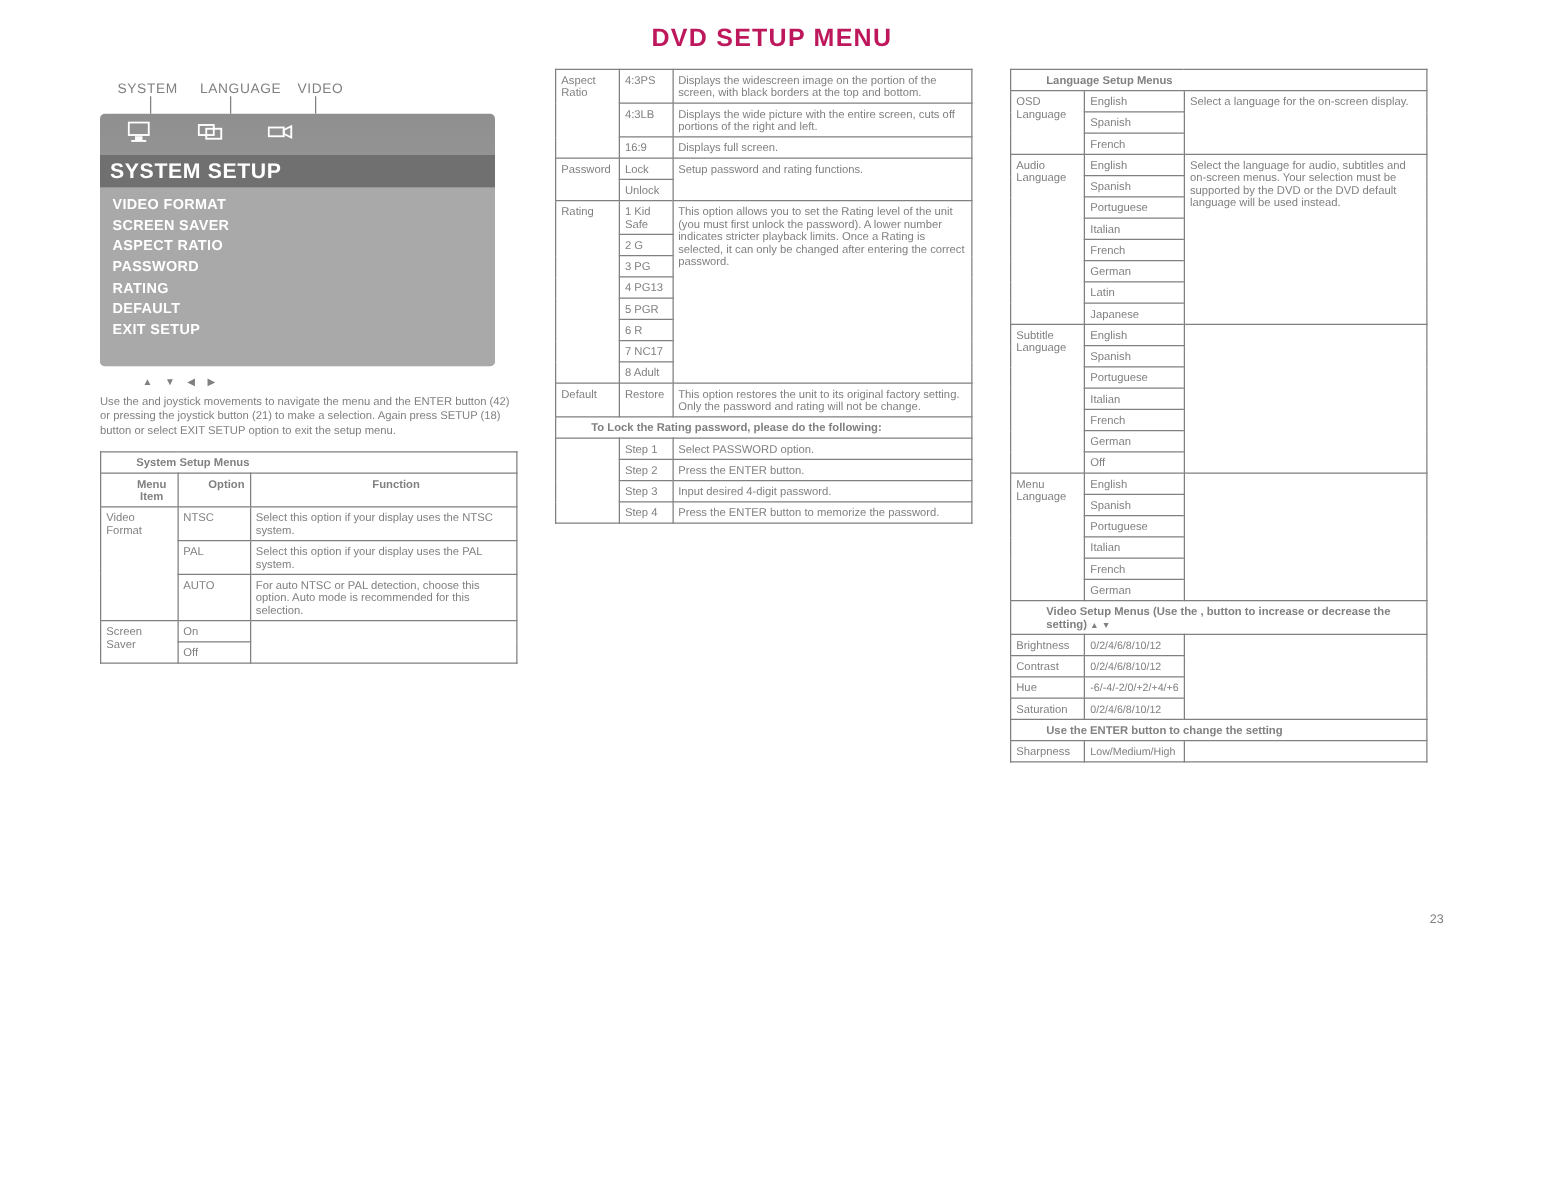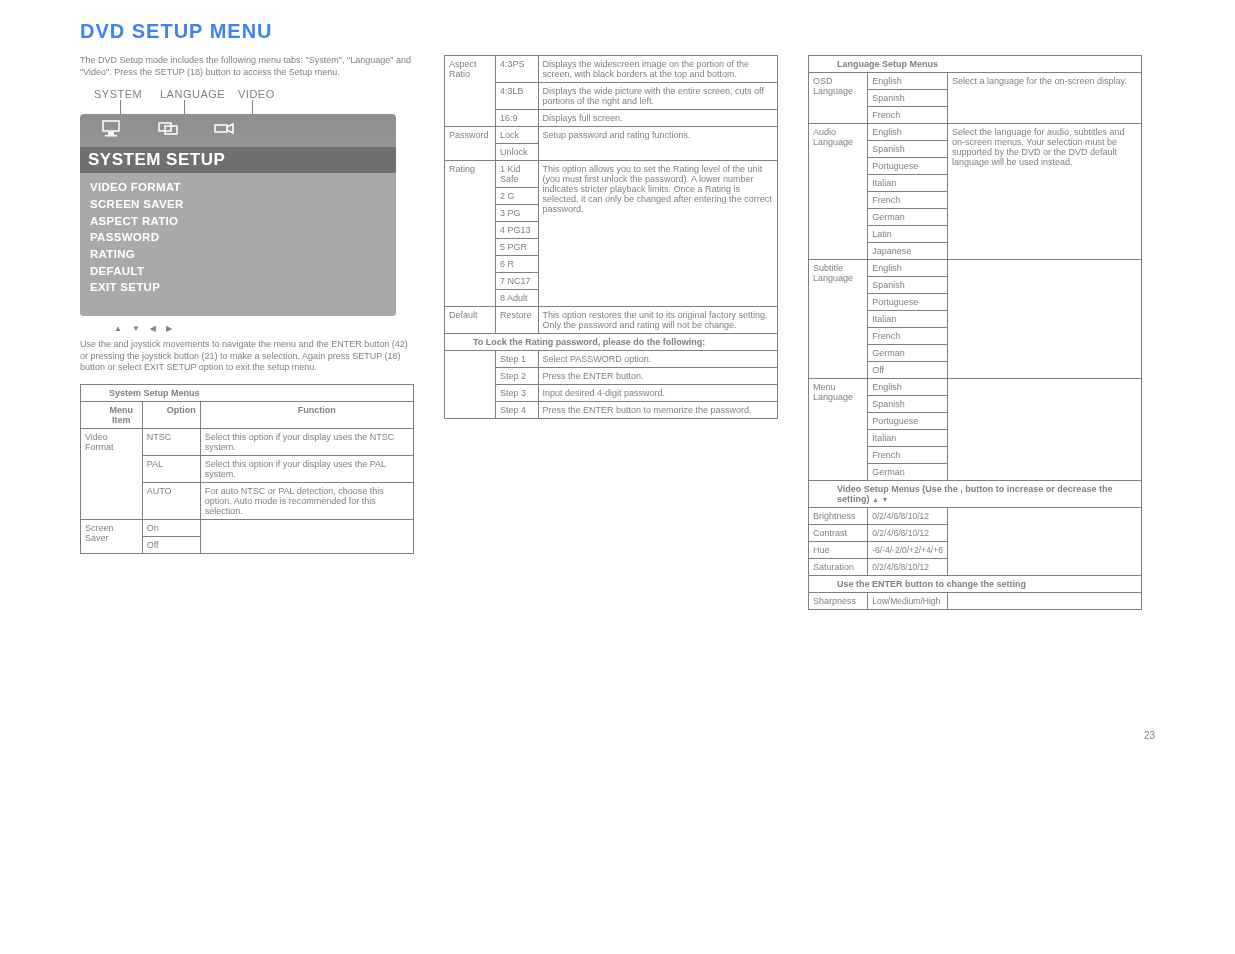--- a/index.html
+++ b/index.html
@@ -35,21 +35,22 @@
     font-size: 8px;
     font-weight: 900;
     letter-spacing: 6px;
   }
   h1 {
     font-family: Arial Black, Arial, sans-serif;
     font-size: 20px;
     font-weight: 900;
     letter-spacing: 1px;
     margin: 0 0 12px 0;
-    color: #3b82f6;
+    color: #be185d;
+    text-align: center;
   }
   .columns {
     display: flex;
     gap: 30px;
     align-items: flex-start;
   }
   .col {
     flex: 1;
   }
   .col1 { flex: 0 0 334px; }
@@ -144,21 +145,20 @@
 </head>
 <body>
 
 <div class="page">
 
   <h1>DVD SETUP MENU</h1>
 
   <div class="columns">
 
     <div class="col col1">
-      <div class="instr">The DVD Setup mode includes the following menu tabs: "System", "Language" and "Video". Press the SETUP (18) button to access the Setup menu.</div>
       <br>
       <div class="labels-row">
         <span style="width:60px">SYSTEM</span>
         <span style="width:72px">LANGUAGE</span>
         <span style="width:50px">VIDEO</span>
       </div>
       <div class="lines">
         <div class="l" style="left:40px"></div>
         <div class="l" style="left:104px"></div>
         <div class="l" style="left:172px"></div>

